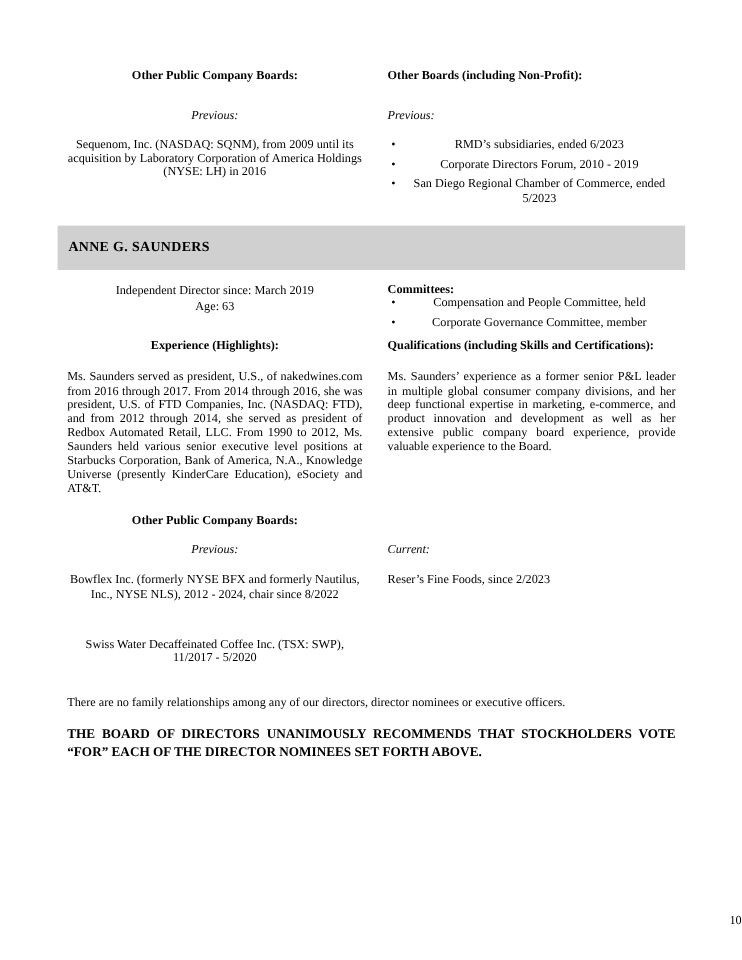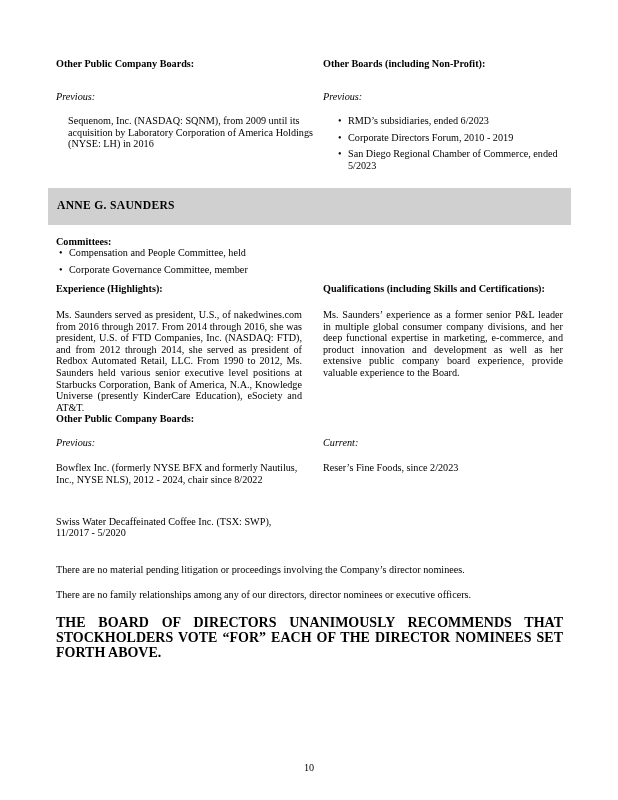--- a/index.html
+++ b/index.html
@@ -9,71 +9,72 @@
     height: 800px;
     background: #ffffff;
     color: #000000;
     font-family: "Liberation Serif", "DejaVu Serif", serif;
     font-size: 10.2px;
     line-height: 11.6px;
     overflow: hidden;
   }
   .content { padding: 58px 55px 0 56px; }
   .two-col { display: flex; }
-  .col-l { width: 246px; margin-right: 21px; flex: none; }
+  .col-l { width: 246px; margin-right: 21px; flex: none; text-align: center; }
   .col-r { flex: 1; min-width: 0; }
   .h { font-weight: bold; }
   .status { font-style: italic; }
   .mb-lg { margin-bottom: 21px; }
   .mb-md { margin-bottom: 13px; }
-  .mb-row1 { margin-bottom: 16px; margin-left: 12px; }
+  .mb-row1 { margin-bottom: 16px; }
   .mb-info { margin-bottom: 8px; }
   .mb-exphead { margin-bottom: 14px; }
-  .mb-paras { }
+  .mb-paras { margin-bottom: 16px; }
   .mb-head2 { margin-bottom: 12px; }
   .mb-stat2 { margin-bottom: 14px; }
   .mb-row2 { margin-bottom: 25px; }
   .mb-close { margin-bottom: 14px; }
   .name-bar {
     margin: 0 -8px 11px -8px;
     height: 37px;
     display: flex;
     align-items: center;
     padding-left: 9px;
     font-weight: bold;
     font-size: 11.6px;
     letter-spacing: 0.3px;
   }
   .info-lines { line-height: 13px; }
   .justify { text-align: justify; }
   .bullet-list .bullet-item {
     position: relative;
     padding-left: 13px;
     margin-top: 5px;
+    text-align: center;
   }
   .bullet-list .bullet-item:first-child { margin-top: 0; }
   .bullet-item::before {
     content: "\2022";
     position: absolute;
     left: 3px;
     top: 0;
   }
   .entry-list .entry { margin-bottom: 30px; }
   .entry-list .entry:last-child { margin-bottom: 0; }
   .closing-rec {
     font-weight: bold;
     line-height: 15px;
-    font-size: 14px;
+    font-size: 11px;
   }
   .page-number {
     position: absolute;
     left: 0;
     top: 762px;
     width: 100%;
-    text-align: center;
+    text-align: right;
   }
 </style>
 </head>
 <body>
 
 <div class="page">
   <div class="content">
 
     <div class="two-col mb-lg">
       <div class="col-l h">Other Public Company Boards:</div>
@@ -94,20 +95,24 @@
           <div class="bullet-item">Corporate Directors Forum, 2010 - 2019</div>
           <div class="bullet-item">San Diego Regional Chamber of Commerce, ended 5/2023</div>
         </div>
     </div>
 
     <div class="name-bar" style="background: rgb(208, 208, 208);">
       <span>ANNE G. SAUNDERS</span>
     </div>
 
     <div class="two-col mb-info">
+      <div class="col-l info-lines">
+        <div>Independent Director since: March 2019</div>
+        <div>Age: 63</div>
+      </div>
       <div class="col-r">
         <div class="h">Committees:</div>
         <div class="bullet-list">
             <div class="bullet-item">Compensation and People Committee, held</div>
             <div class="bullet-item">Corporate Governance Committee, member</div>
           </div>
       </div>
     </div>
 
     <div class="two-col mb-exphead">
@@ -132,20 +137,19 @@
     <div class="two-col mb-row2">
       <div class="col-l entry-list">
           <div class="entry">Bowflex Inc. (formerly NYSE BFX and formerly Nautilus, Inc., NYSE NLS), 2012 - 2024, chair since 8/2022</div>
           <div class="entry">Swiss Water Decaffeinated Coffee Inc. (TSX: SWP), 11/2017 - 5/2020</div>
         </div>
       <div class="col-r entry-list">
           <div class="entry">Reser’s Fine Foods, since 2/2023</div>
         </div>
     </div>
 
-    <div class="mb-close">There are no material pending litigation or proceedings involving the Company’s director nominees.</div>
     <div class="mb-close">There are no family relationships among any of our directors, director nominees or executive officers.</div>
     <div class="closing-rec justify">THE BOARD OF DIRECTORS UNANIMOUSLY RECOMMENDS THAT STOCKHOLDERS VOTE “FOR” EACH OF THE DIRECTOR NOMINEES SET FORTH ABOVE.</div>
 
   </div>
 
   <div class="page-number">10</div>
 </div>
 
 </body></html>

